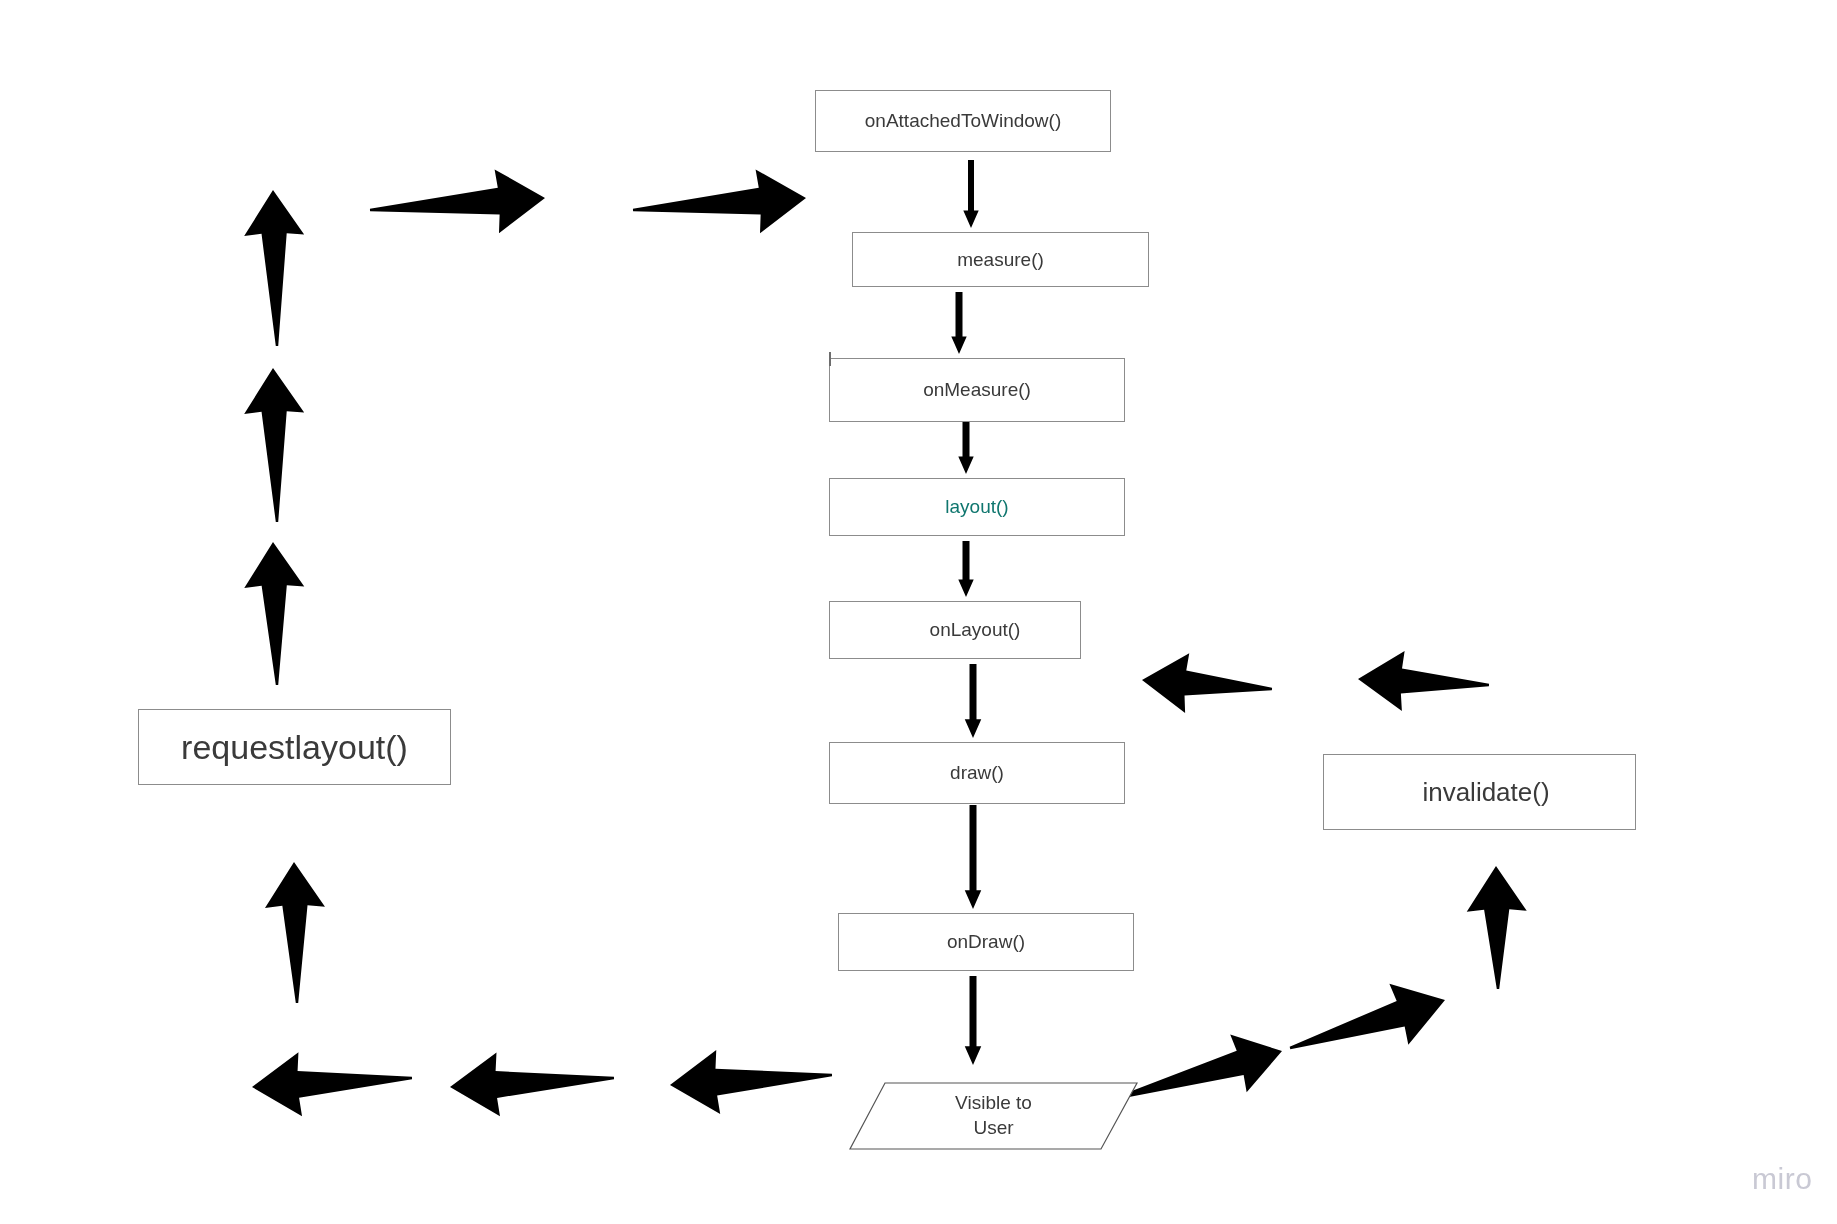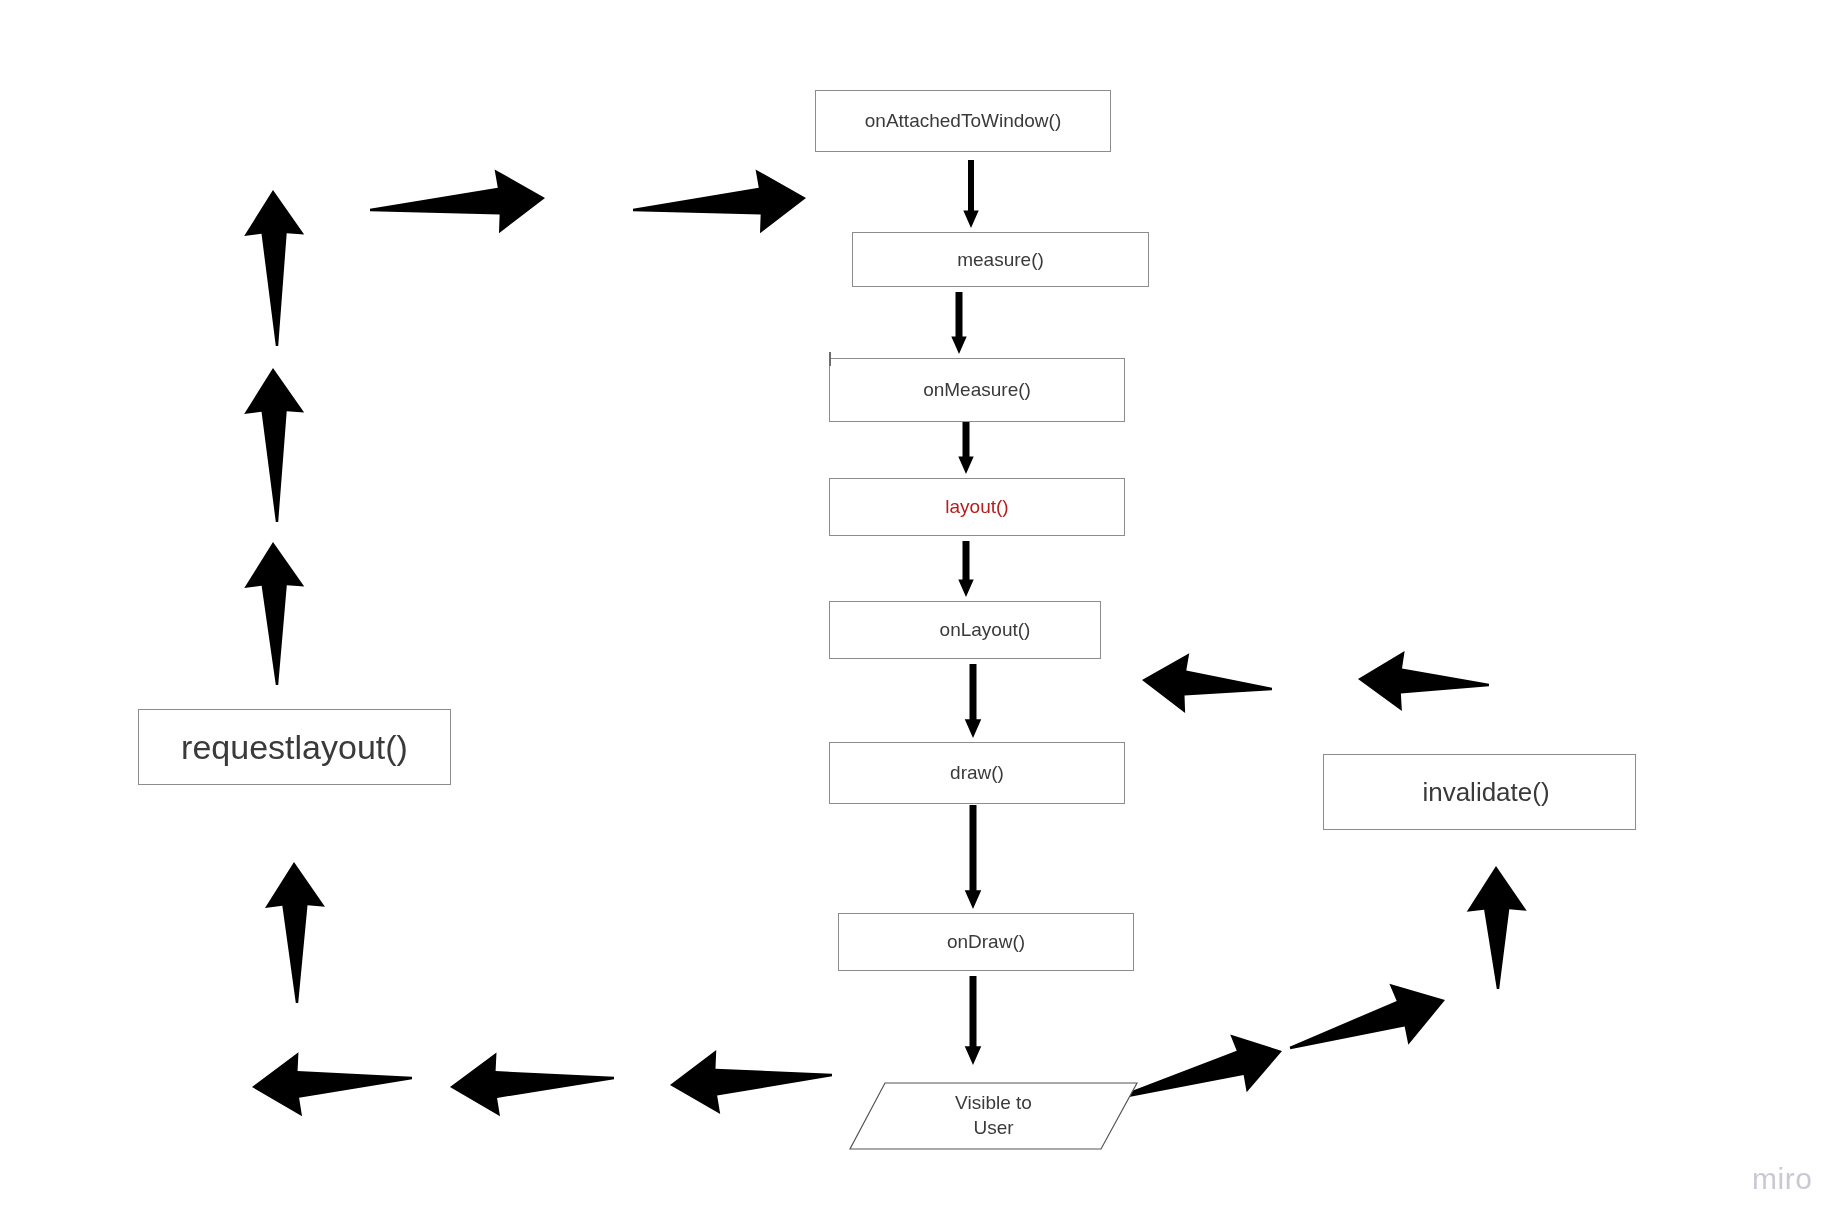--- a/index.html
+++ b/index.html
@@ -101,24 +101,24 @@
   <div id="nodes-host">
       <div class="node" style="left: 815px; top: 90px; width: 296px; height: 62px; font-size: 19px; border-color: rgb(140, 140, 140); color: rgb(58, 58, 58);">
         <span class="node-label">onAttachedToWindow()</span>
       </div>
       <div class="node" style="left: 823px; top: 232px; width: 297px; height: 55px; font-size: 19px; border-color: rgb(140, 140, 140); color: rgb(58, 58, 58); margin-left: 29px;">
         <span class="node-label">measure()</span>
       </div>
       <div class="node" style="left: 829px; top: 358px; width: 296px; height: 64px; font-size: 19px; border-color: rgb(140, 140, 140); color: rgb(58, 58, 58);">
         <span class="node-label">onMeasure()</span>
       </div>
-      <div class="node" style="left: 829px; top: 478px; width: 296px; height: 58px; font-size: 19px; border-color: rgb(140, 140, 140); color: #b91c1c;">
+      <div class="node" style="left: 829px; top: 478px; width: 296px; height: 58px; font-size: 19px; border-color: rgb(140, 140, 140); color: #0f766e;">
         <span class="node-label">layout()</span>
       </div>
-      <div class="node" style="left: 829px; top: 601px; width: 272px; height: 58px; font-size: 19px; border-color: rgb(140, 140, 140); color: rgb(58, 58, 58); padding-left: 40px;">
+      <div class="node" style="left: 829px; top: 601px; width: 252px; height: 58px; font-size: 19px; border-color: rgb(140, 140, 140); color: rgb(58, 58, 58); padding-left: 40px;">
         <span class="node-label">onLayout()</span>
       </div>
       <div class="node" style="left: 829px; top: 742px; width: 296px; height: 62px; font-size: 19px; border-color: rgb(140, 140, 140); color: rgb(58, 58, 58);">
         <span class="node-label">draw()</span>
       </div>
       <div class="node" style="left: 838px; top: 913px; width: 296px; height: 58px; font-size: 19px; border-color: rgb(140, 140, 140); color: rgb(58, 58, 58);">
         <span class="node-label">onDraw()</span>
       </div>
       <div class="node" style="left: 138px; top: 709px; width: 313px; height: 76px; font-size: 34px; border-color: rgb(140, 140, 140); color: rgb(58, 58, 58);">
         <span class="node-label">requestlayout()</span>

